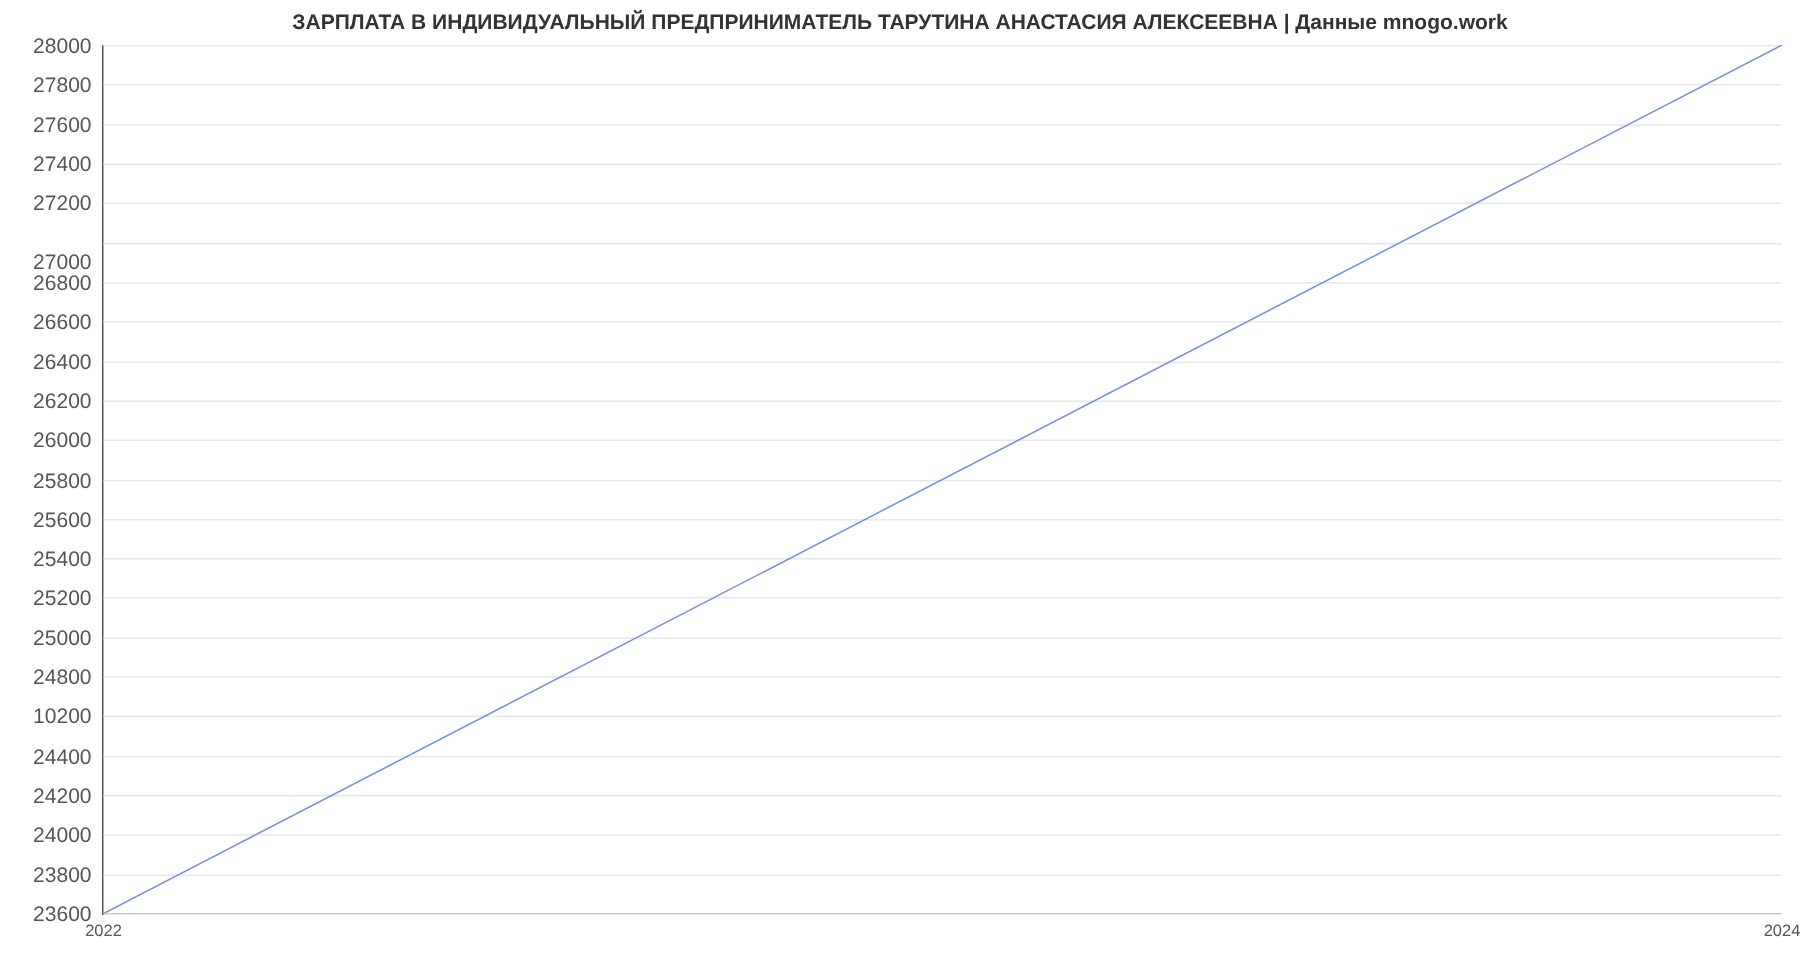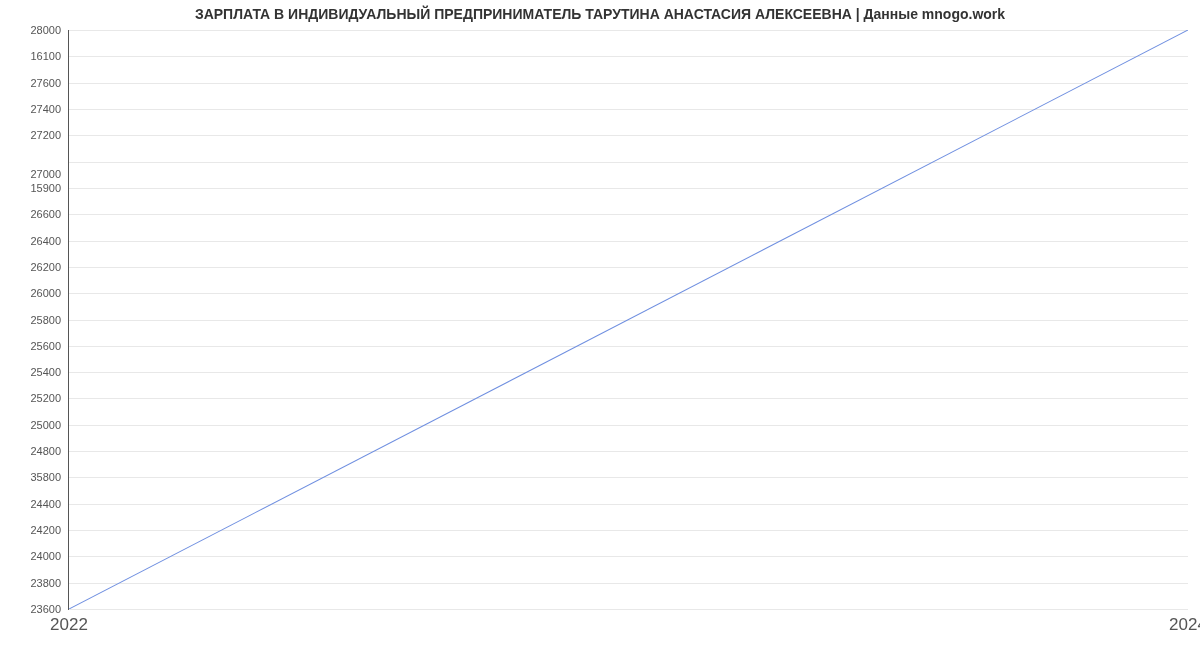--- a/index.html
+++ b/index.html
@@ -46,31 +46,31 @@
     left: 0;
     width: 100%;
     height: 1px;
     background: #e8e8e8;
   }
   .y-tick {
     position: absolute;
     right: 100%;
     transform: translateY(-50%);
     padding-right: 8px;
-    font-size: 11px;
+    font-size: 14px;
     color: #555;
     white-space: nowrap;
     text-align: right;
   }
   .x-tick {
     position: absolute;
     top: 100%;
     transform: translateX(-50%);
     padding-top: 6px;
-    font-size: 17px;
+    font-size: 11px;
     color: #555;
     white-space: nowrap;
   }
   svg.line-svg {
     width: 100%;
     height: 100%;
     display: block;
   }
   .data-line {
     fill: none;
@@ -90,21 +90,21 @@
         <div class="y-tick" style="top: 100%;">23600</div>
         <div class="grid-line" style="top: 95.4545%;"></div>
         <div class="y-tick" style="top: 95.4545%; text-align: center;">23800</div>
         <div class="grid-line" style="top: 90.9091%;"></div>
         <div class="y-tick" style="top: 90.9091%;">24000</div>
         <div class="grid-line" style="top: 86.3636%;"></div>
         <div class="y-tick" style="top: 86.3636%;">24200</div>
         <div class="grid-line" style="top: 81.8182%;"></div>
         <div class="y-tick" style="top: 81.8182%;">24400</div>
         <div class="grid-line" style="top: 77.2727%;"></div>
-        <div class="y-tick" style="top: 77.2727%;">35800</div>
+        <div class="y-tick" style="top: 77.2727%;">10200</div>
         <div class="grid-line" style="top: 72.7273%;"></div>
         <div class="y-tick" style="top: 72.7273%;">24800</div>
         <div class="grid-line" style="top: 68.1818%;"></div>
         <div class="y-tick" style="top: 68.1818%;">25000</div>
         <div class="grid-line" style="top: 63.6364%;"></div>
         <div class="y-tick" style="top: 63.6364%;">25200</div>
         <div class="grid-line" style="top: 59.0909%;"></div>
         <div class="y-tick" style="top: 59.0909%;">25400</div>
         <div class="grid-line" style="top: 54.5455%;"></div>
         <div class="y-tick" style="top: 54.5455%;">25600</div>
@@ -112,31 +112,31 @@
         <div class="y-tick" style="top: 50%;">25800</div>
         <div class="grid-line" style="top: 45.4545%;"></div>
         <div class="y-tick" style="top: 45.4545%;">26000</div>
         <div class="grid-line" style="top: 40.9091%;"></div>
         <div class="y-tick" style="top: 40.9091%; margin-left: 44px;">26200</div>
         <div class="grid-line" style="top: 36.3636%;"></div>
         <div class="y-tick" style="top: 36.3636%;">26400</div>
         <div class="grid-line" style="top: 31.8182%;"></div>
         <div class="y-tick" style="top: 31.8182%;">26600</div>
         <div class="grid-line" style="top: 27.2727%;"></div>
-        <div class="y-tick" style="top: 27.2727%;">15900</div>
+        <div class="y-tick" style="top: 27.2727%;">26800</div>
         <div class="grid-line" style="top: 22.7273%;"></div>
         <div class="y-tick" style="top: 22.7273%; margin-top: 12px;">27000</div>
         <div class="grid-line" style="top: 18.1818%;"></div>
         <div class="y-tick" style="top: 18.1818%;">27200</div>
         <div class="grid-line" style="top: 13.6364%;"></div>
         <div class="y-tick" style="top: 13.6364%;">27400</div>
         <div class="grid-line" style="top: 9.09091%;"></div>
         <div class="y-tick" style="top: 9.09091%; text-align: center;">27600</div>
         <div class="grid-line" style="top: 4.54545%;"></div>
-        <div class="y-tick" style="top: 4.54545%;">16100</div>
+        <div class="y-tick" style="top: 4.54545%;">27800</div>
         <div class="grid-line" style="top: 0%;"></div>
         <div class="y-tick" style="top: 0%;">28000</div>
       </div>
     <svg class="line-svg line-layer" viewBox="0 0 1000 1000" preserveAspectRatio="none">
       <path id="data-path" class="data-line" d="M0,1000 L1000,0" style="stroke: rgb(111, 143, 224);"></path>
     </svg>
     <div id="x-ticks-layer">
         <div class="x-tick" style="left: 0%;">2022</div>
         <div class="x-tick" style="left: 100%;">2024</div>
       </div>

